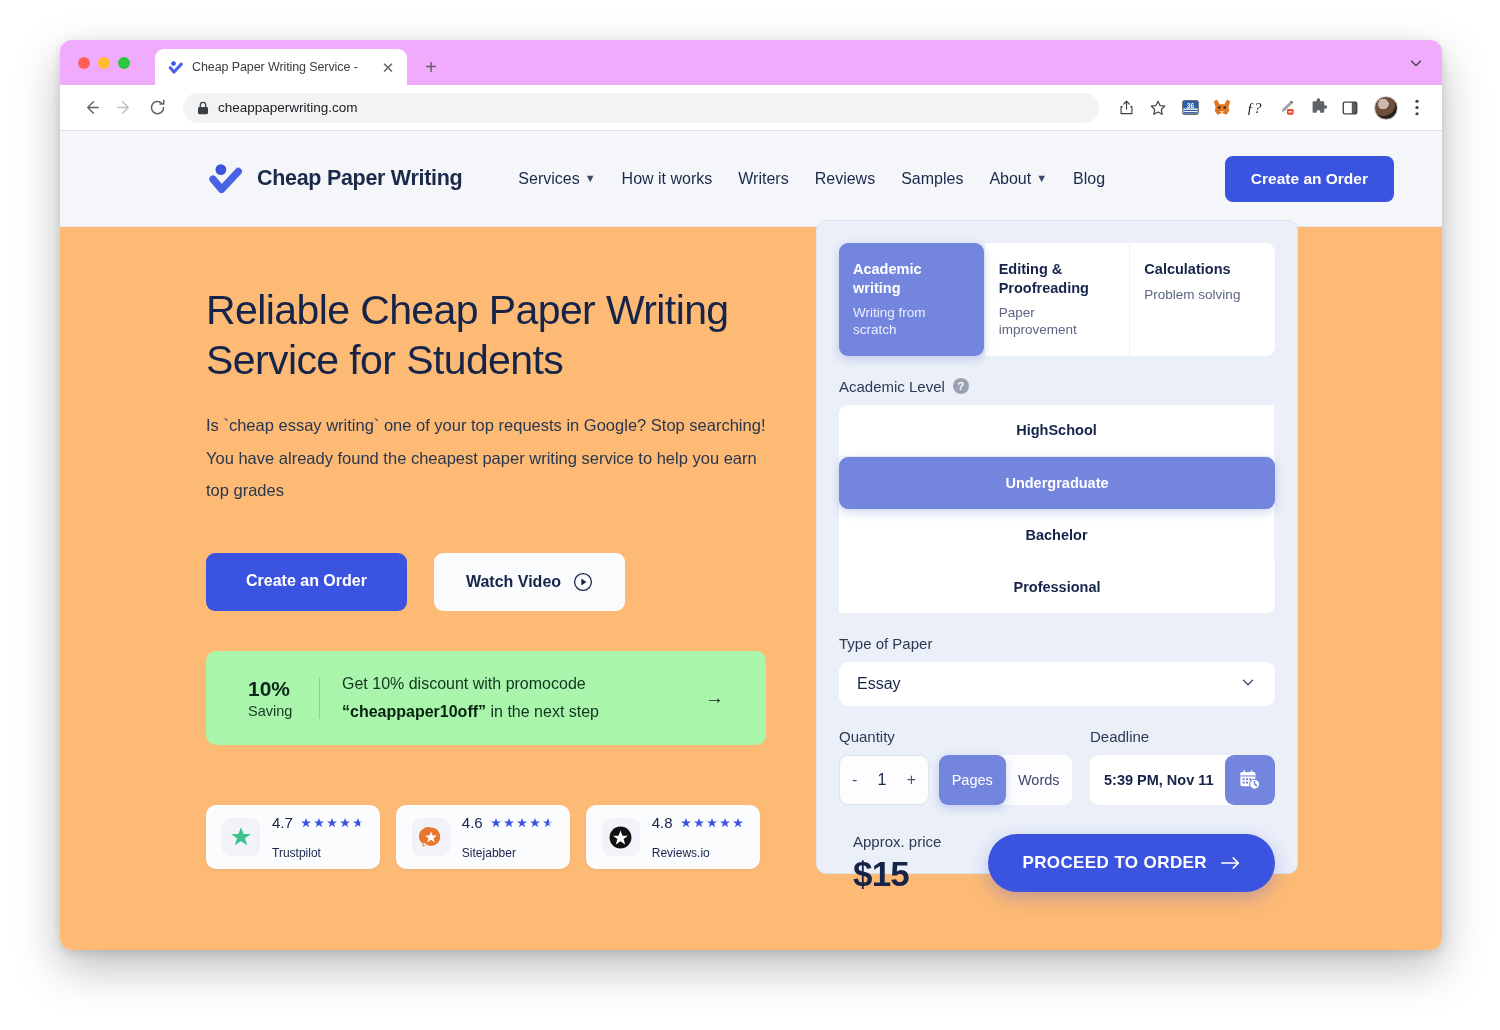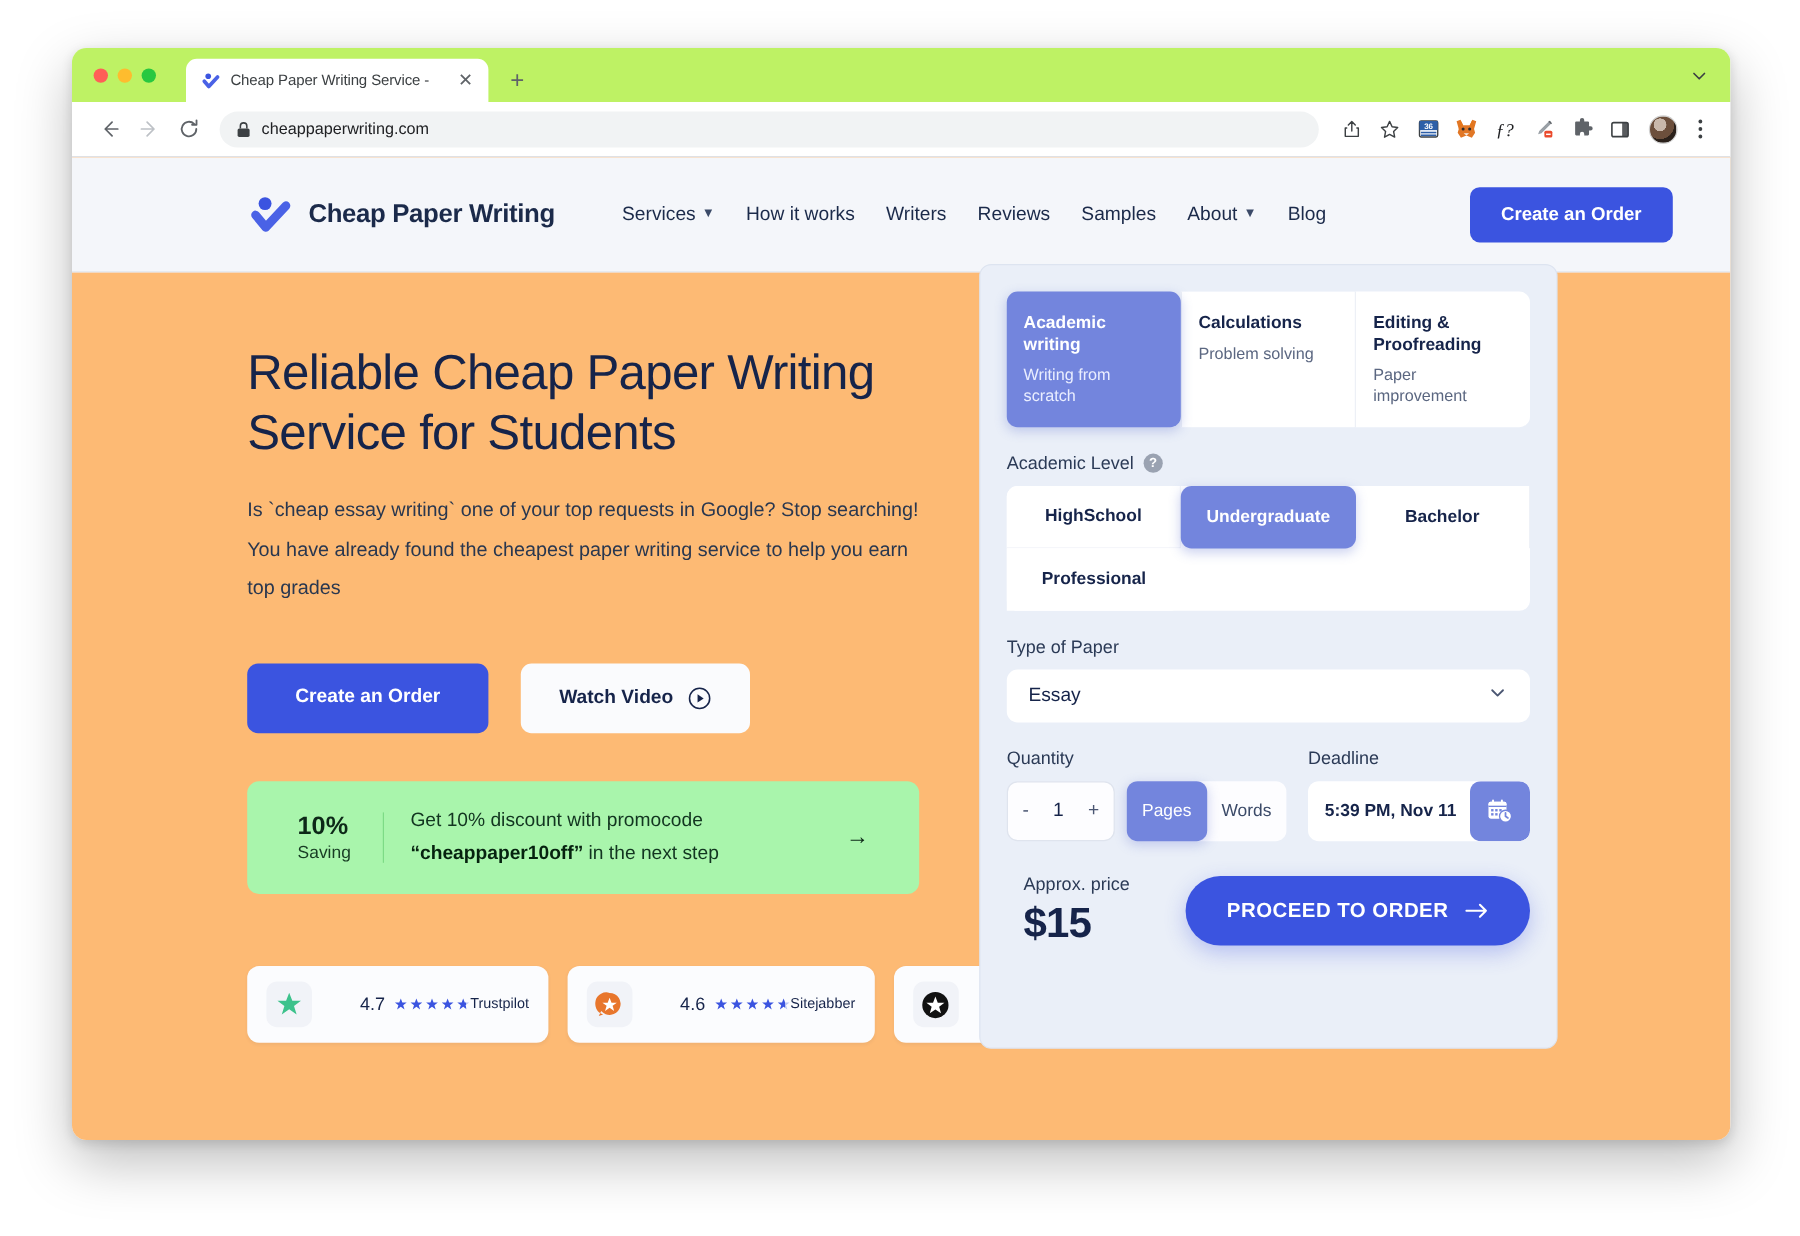--- a/index.html
+++ b/index.html
@@ -18,21 +18,21 @@
     border-radius: 12px;
     background: #ffffff;
     box-shadow: 0 18px 46px rgba(0,0,0,0.26), 0 3px 10px rgba(0,0,0,0.12);
     overflow: hidden;
   }
 
   
   #tab-strip {
     position: relative;
     height: 45px;
-    background: #bef264;
+    background: #f0abfc;
     display: flex;
     align-items: flex-end;
     padding-left: 10px;
   }
   #traffic-lights {
     display: flex; gap: 8px;
     position: absolute; left: 18px; top: 17px;
   }
   .tl { width: 12px; height: 12px; border-radius: 50%; }
   .tl.red { background: #ff5f57; }
@@ -226,21 +226,21 @@
     gap: 12px;
     padding: 0 16px;
     box-shadow: 0 1px 3px rgba(25,40,80,0.05);
   }
   .rating-logo {
     width: 38px; height: 38px; border-radius: 9px;
     background: #f1f3f8;
     display: flex; align-items: center; justify-content: center;
     flex: 0 0 auto;
   }
-  .rating-text { display: flex; flex-direction: row; gap: 0; margin-left: 28px; }
+  .rating-text { display: flex; flex-direction: column; gap: 15px; }
   .rating-top { display: flex; align-items: center; gap: 7px; }
   .rating-score { font-size: 15px; color: #16244a; }
   .rating-stars { display: flex; gap: 1px; }
   .rating-name { font-size: 12px; color: #16244a; }
 
   
   #order-panel {
     width: 482px; flex: 0 0 auto;
     margin-top: -65px;
     background: #eaeff8;
@@ -278,21 +278,21 @@
   #help-icon {
     width: 16px; height: 16px; border-radius: 50%;
     background: #9aa2b1; color: #fff;
     font-size: 11px; font-weight: bold;
     display: flex; align-items: center; justify-content: center;
     line-height: 1;
   }
 
   #level-grid {
     display: grid;
-    grid-template-columns: 1fr 1fr 1fr;
+    grid-template-columns: 1fr;
     background: #ffffff;
     border-radius: 9px;
     overflow: visible;
     position: relative;
   }
   .level-cell {
     height: 52px;
     display: flex; align-items: center; justify-content: center;
     font-size: 14.5px; font-weight: bold; color: #16244a;
     background: #ffffff;
@@ -697,26 +697,26 @@
       </div>
 
       <div id="order-panel">
 
         <div id="service-tabs">
           <div class="service-tab active">
             <div class="st-title">Academic writing</div>
             <div class="st-sub">Writing from scratch</div>
           </div>
           <div class="service-tab">
+            <div class="st-title">Editing &amp; Proofreading</div>
+            <div class="st-sub">Paper improvement</div>
+          </div>
+          <div class="service-tab">
             <div class="st-title">Calculations</div>
             <div class="st-sub">Problem solving</div>
-          </div>
-          <div class="service-tab">
-            <div class="st-title">Editing &amp; Proofreading</div>
-            <div class="st-sub">Paper improvement</div>
           </div>
         </div>
 
         <div class="field-label">
           <span>Academic Level</span>
           <span id="help-icon">?</span>
         </div>
 
         <div id="level-grid">
           <div class="level-cell">HighSchool</div>

